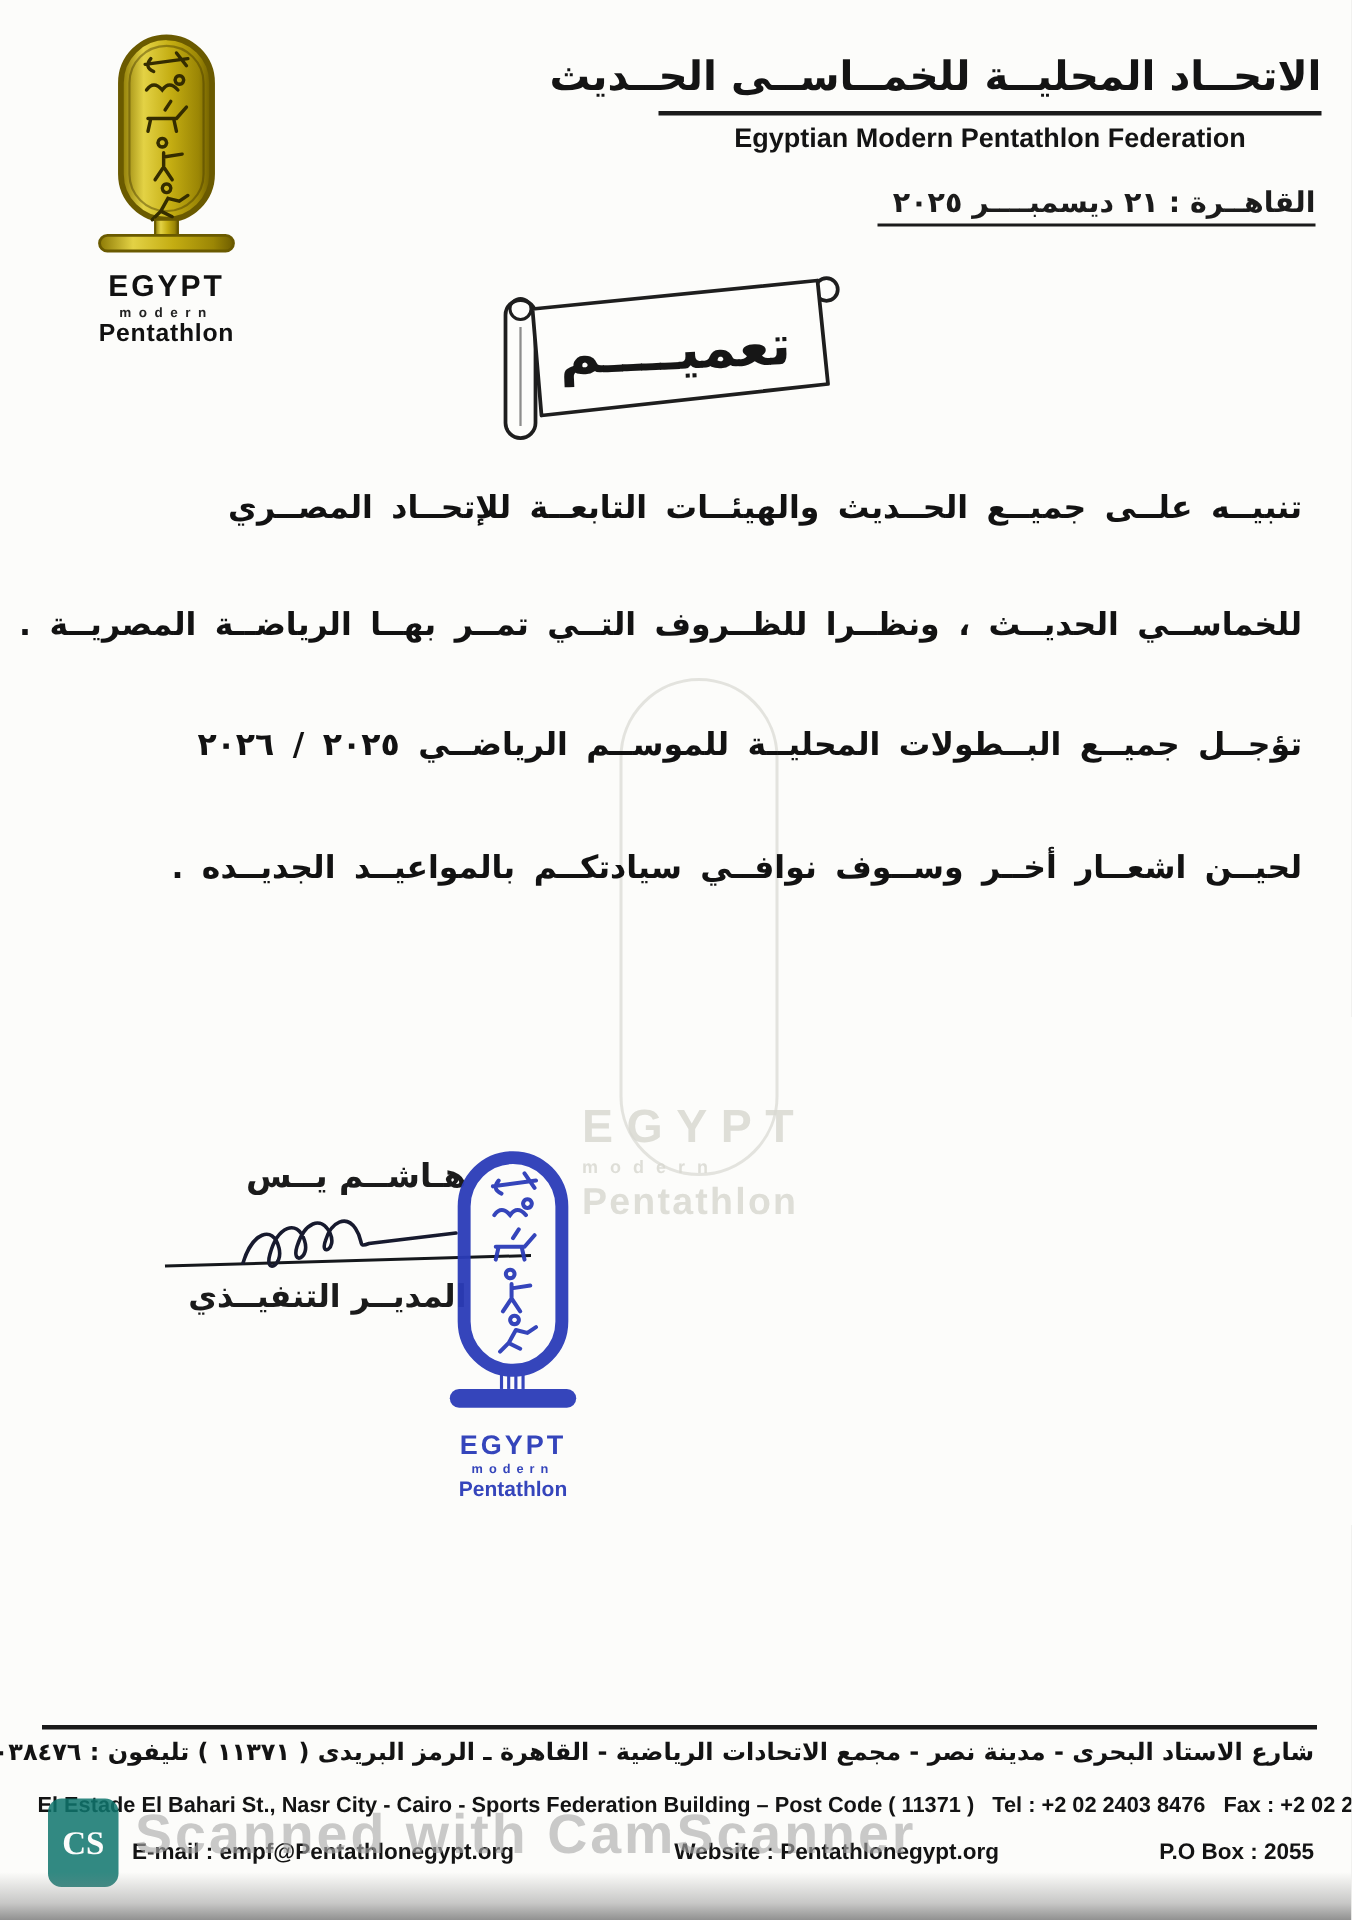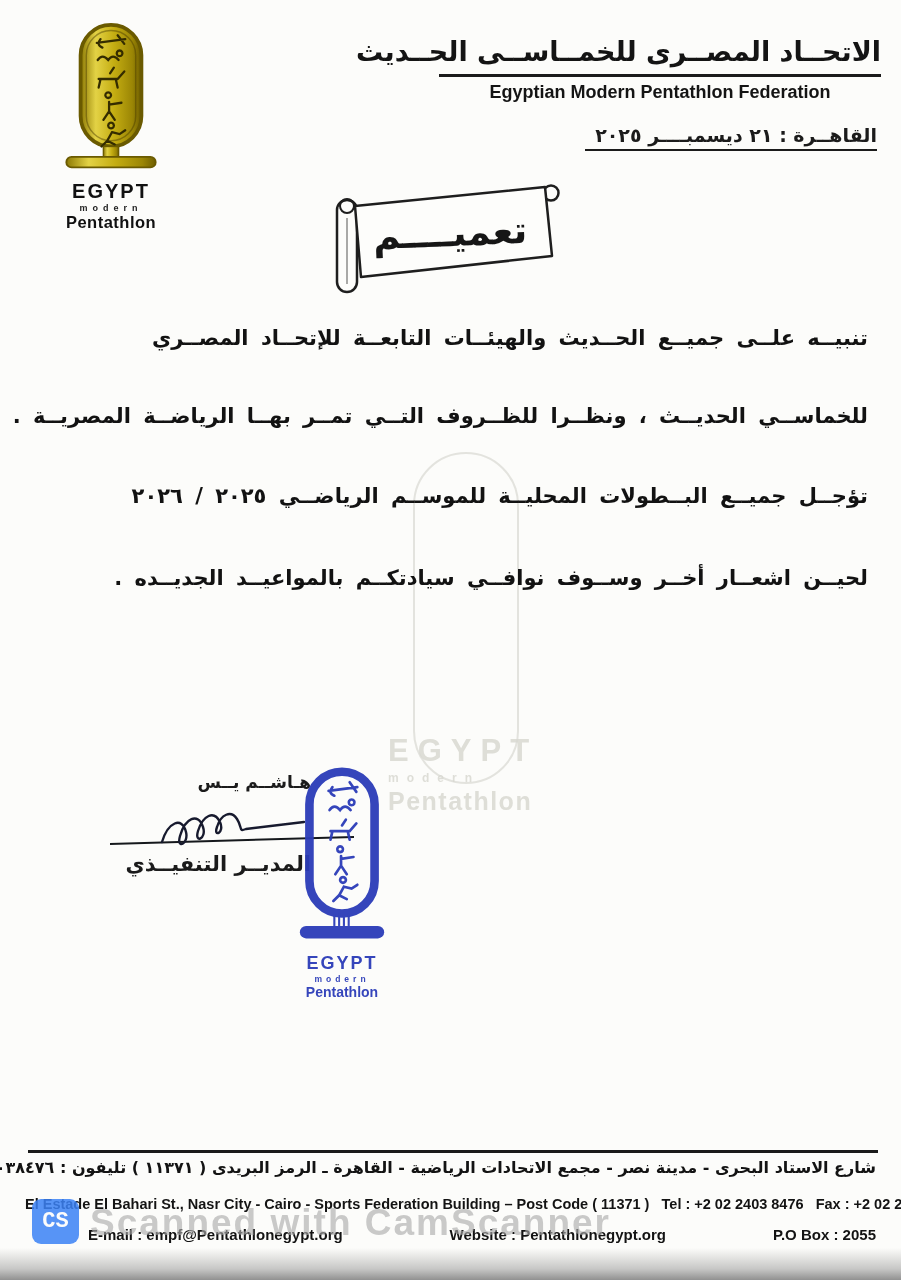--- a/index.html
+++ b/index.html
@@ -51,21 +51,21 @@
 
   
   .para { position:absolute; right:33px; direction:rtl; white-space:nowrap;
           font-size:21px; font-weight:700; word-spacing:5px; color:#121212; }
   .p1 { top:326px; } .p2 { top:404px; } .p3 { top:484px; } .p4 { top:566px; }
   .closing { position:absolute; right:212px; top:688px; direction:rtl; white-space:nowrap;
              font-size:24px; font-weight:700; word-spacing:4px; color:#17171a; }
 
   
   .sig-name { right:590px; top:772px; direction:rtl; white-space:nowrap;
-              font-size:17px; font-weight:700; }
+              font-size:22px; font-weight:700; }
   .sig-ink { left:106px; top:798px; }
   .sig-title { right:590px; top:852px; direction:rtl; white-space:nowrap;
                font-size:21px; font-weight:700; }
 
   
   .stamp { left:294px; top:766px; width:96px; text-align:center; opacity:.95; }
   .st-egypt { font-family:"Liberation Sans",sans-serif; color:#2b3cb8; font-size:18px;
               font-weight:900; letter-spacing:2px; margin-top:1px; }
   .st-modern { font-family:"Liberation Sans",sans-serif; color:#2b3cb8; font-size:8.5px;
                font-weight:700; letter-spacing:4px; }
@@ -77,23 +77,23 @@
   .addr-ar { left:25px; top:1158px; width:851px; text-align:center; direction:rtl;
              font-size:16px; font-weight:700; white-space:nowrap; color:#131313; }
   .addr-en { left:25px; top:1196px; width:851px; text-align:center; white-space:pre;
              font-family:"Liberation Sans",sans-serif; font-size:14.5px; font-weight:700;
              color:#131313; }
   .email-row { left:88px; top:1226px; width:788px; display:flex;
                justify-content:space-between; font-family:Liberation Sans, sans-serif;
                font-size:15px; font-weight:700; color:#131313; }
 
   
-  .cs-badge { left:32px; top:1199px; width:47px; height:45px; border-radius:9px;
-              background:#3b82f6; opacity:.85; color:#fcfcfc;
-              font-family:Liberation Mono, monospace; font-size:22px; font-weight:800;
+  .cs-badge { left:32px; top:1199px; width:47px; height:59px; border-radius:9px;
+              background:#0f766e; opacity:.85; color:#fcfcfc;
+              font-family:Liberation Serif, serif; font-size:22px; font-weight:800;
               display:flex; align-items:center; justify-content:center; }
   .cs-text { left:90px; top:1202px; font-family:"Liberation Sans",sans-serif;
              font-size:37px; font-weight:600; letter-spacing:2px; color:#ababab;
              opacity:.62; white-space:nowrap; }
 
   .bottom-shade { left:0; bottom:0; width:100%; height:32px;
     background:linear-gradient(to bottom, rgba(140,140,140,0) 0%,
                rgba(135,135,135,.45) 65%, rgba(118,118,118,.8) 100%); }
 </style>
 </head>
@@ -130,21 +130,21 @@
       </g>
       <rect x="47" y="131" width="16" height="11" fill="url(#gg)" stroke="#6a5a00" stroke-width="1.5"></rect>
       <rect x="8" y="142" width="94" height="11" rx="5.5" fill="url(#gg)" stroke="#6a5a00" stroke-width="2"></rect>
     </svg>
     <div class="lg-egypt">EGYPT</div>
     <div class="lg-modern">modern</div>
     <div class="lg-pent">Pentathlon</div>
   </div>
 
   <div class="abs hdr">
-    <div class="hdr-ar">الاتحــاد المصــرى للخمــاســى الحــديث</div>
+    <div class="hdr-ar">الاتحــاد المحليــة للخمــاســى الحــديث</div>
     <div class="hdr-rule"></div>
     <div class="hdr-en">Egyptian Modern Pentathlon Federation</div>
   </div>
   <div class="abs date">القاهــرة : ٢١ ديسمبــــر ٢٠٢٥</div>
 
   <div class="abs scroll">
     <svg width="252" height="124" viewBox="0 0 250 124">
       <g fill="#fdfdfb" stroke="#1e1e1e" stroke-width="2.5" stroke-linejoin="round">
         <circle cx="230" cy="17" r="7.5"></circle>
         <rect x="16" y="24" width="20" height="92" rx="10"></rect>

